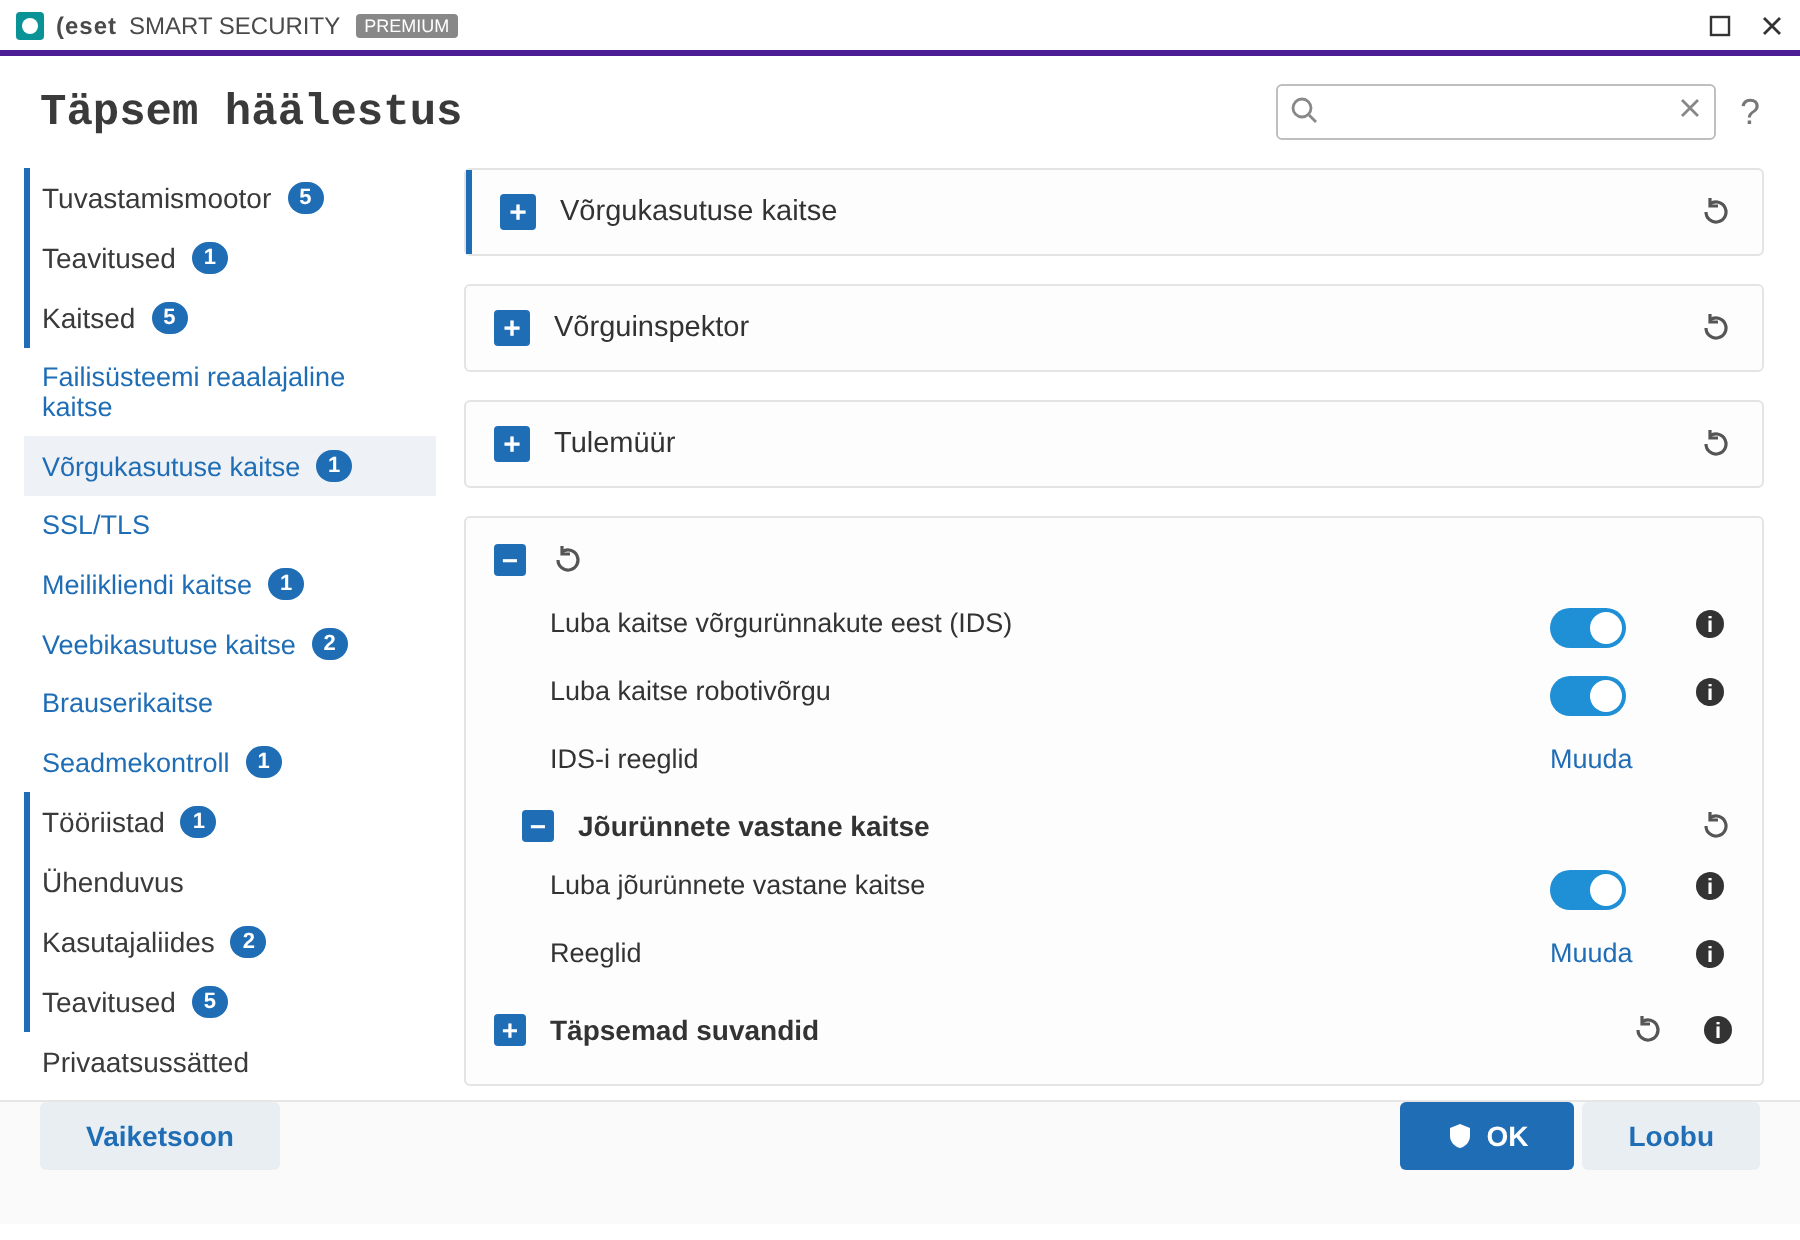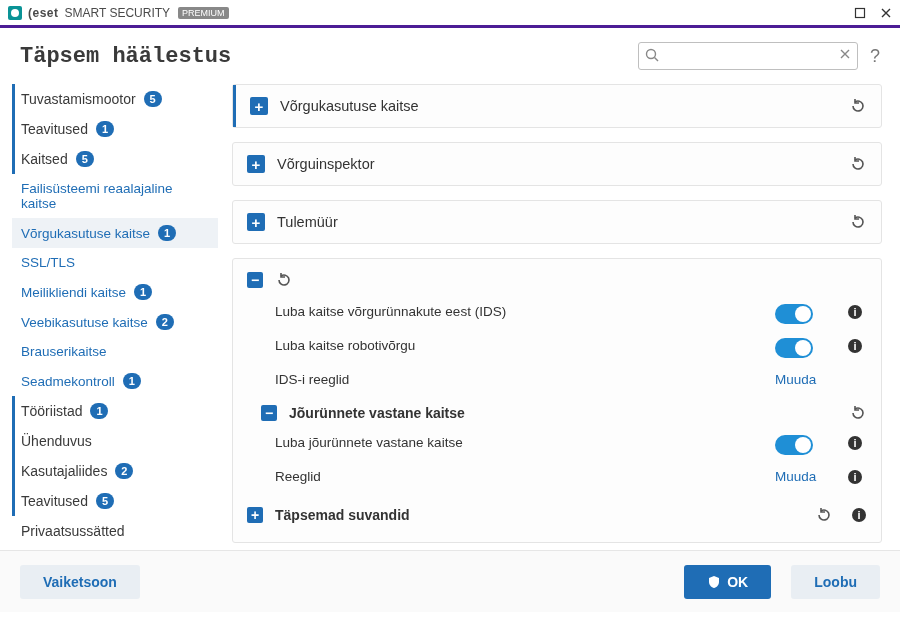--- a/index.html
+++ b/index.html
@@ -53,25 +53,25 @@
   .row .spacer { width:20px; }
 
   .toggle { width:38px; height:20px; background:#1f8fd6; border-radius:10px; position:relative; cursor:pointer; }
   .toggle::after { content:""; position:absolute; right:2px; top:2px; width:16px; height:16px; background:#fff; border-radius:50%; }
   .link { color:#1f6db5; cursor:pointer; }
 
   .subsection-head { display:flex; align-items:center; gap:12px; padding:10px 0 6px 14px; }
   .subsection-head .exp { width:16px; height:16px; background:#1f6db5; color:#fff; display:flex;align-items:center;justify-content:center;font-weight:700;font-size:14px;border-radius:2px;cursor:pointer;flex-shrink:0; }
   .subsection-head .stitle { flex:1; font-weight:600; color:#333; font-size:14px; }
 
-  .footer { height:62px; border-top:1px solid #e6e6e6; display:flex; align-items:center; justify-content:space-between; padding:0 20px; background:#fafafa; }
+  .footer { height:62px; border-top:1px solid #e6e6e6; display:flex; align-items:flex-start; justify-content:space-between; padding:0 20px; background:#fafafa; }
   .btn { height:34px; padding:0 22px; border-radius:3px; font-size:14px; cursor:pointer; display:flex; align-items:center; gap:6px; border:1px solid transparent; }
   .btn.primary { background:#1f6db5; color:#fff; font-weight:600; }
   .btn.secondary { background:#e9eef3; color:#1f6db5; font-weight:600; }
-  .footer-right { display:flex; gap:20px; }
+  .footer-right { display:flex; gap:4px; }
 
   svg { display:block; }
 </style>
 </head>
 <body>
 
 <div class="titlebar">
   <div class="titlebar-left">
     <span class="logo">
       <svg width="10" height="10" viewBox="0 0 10 10">

